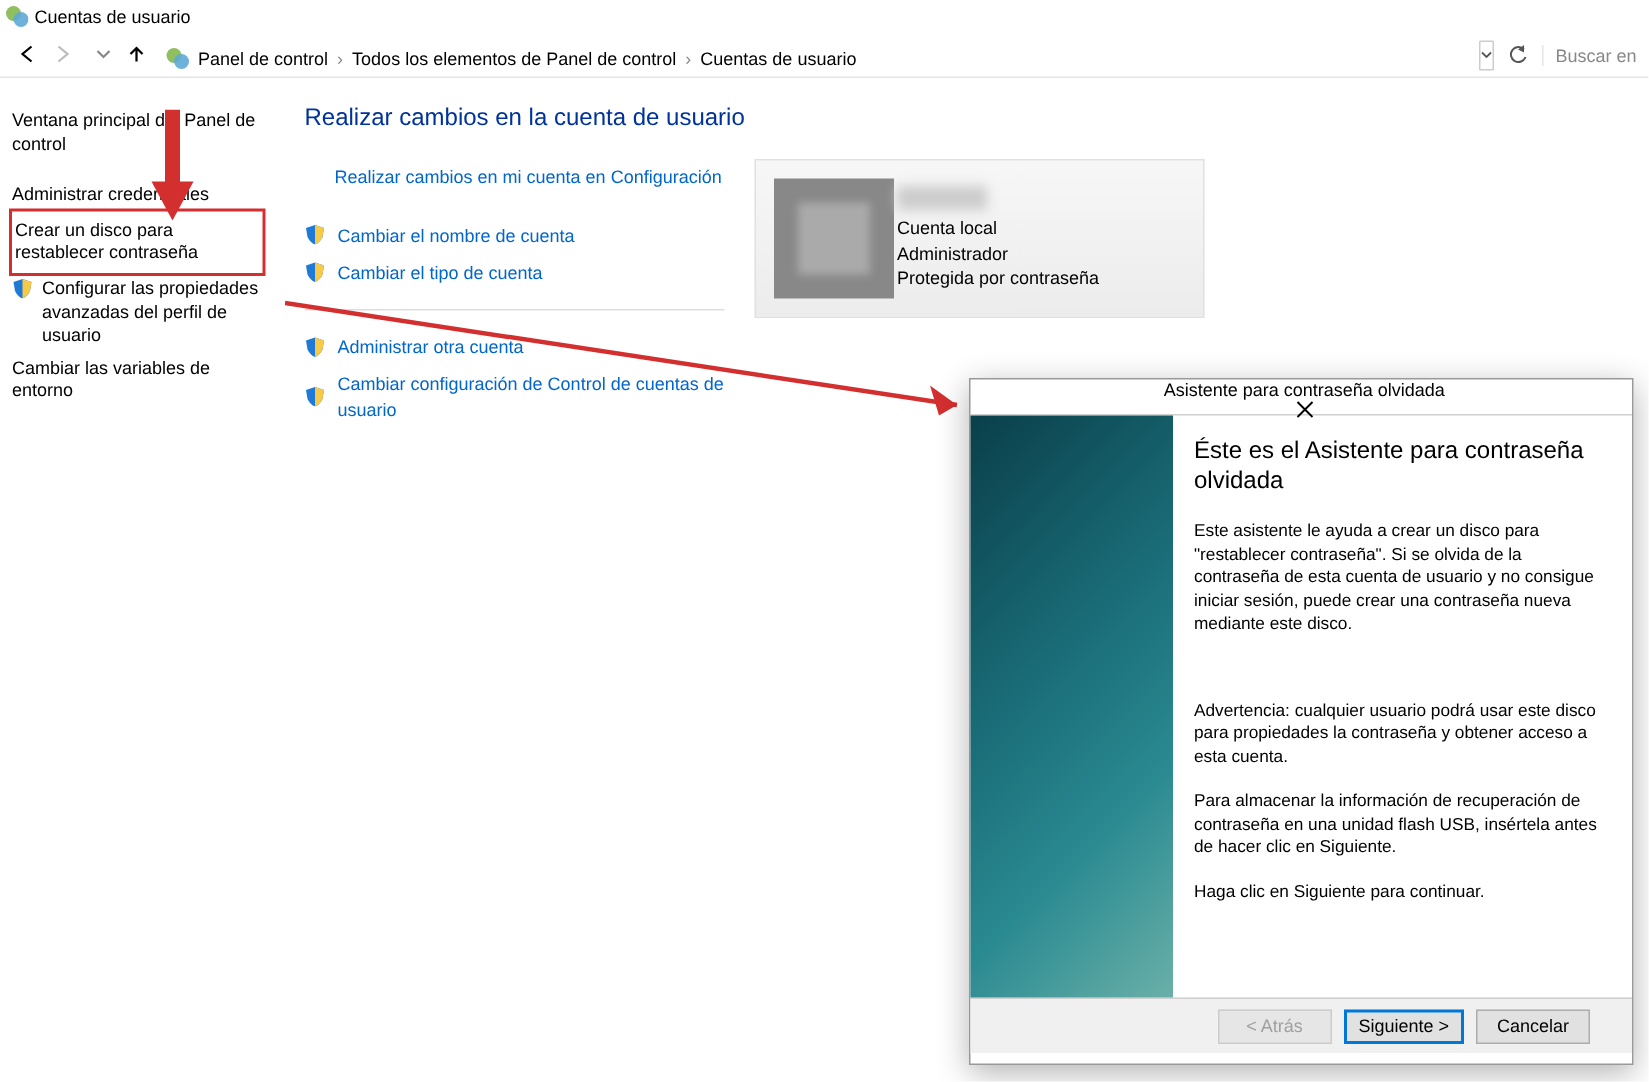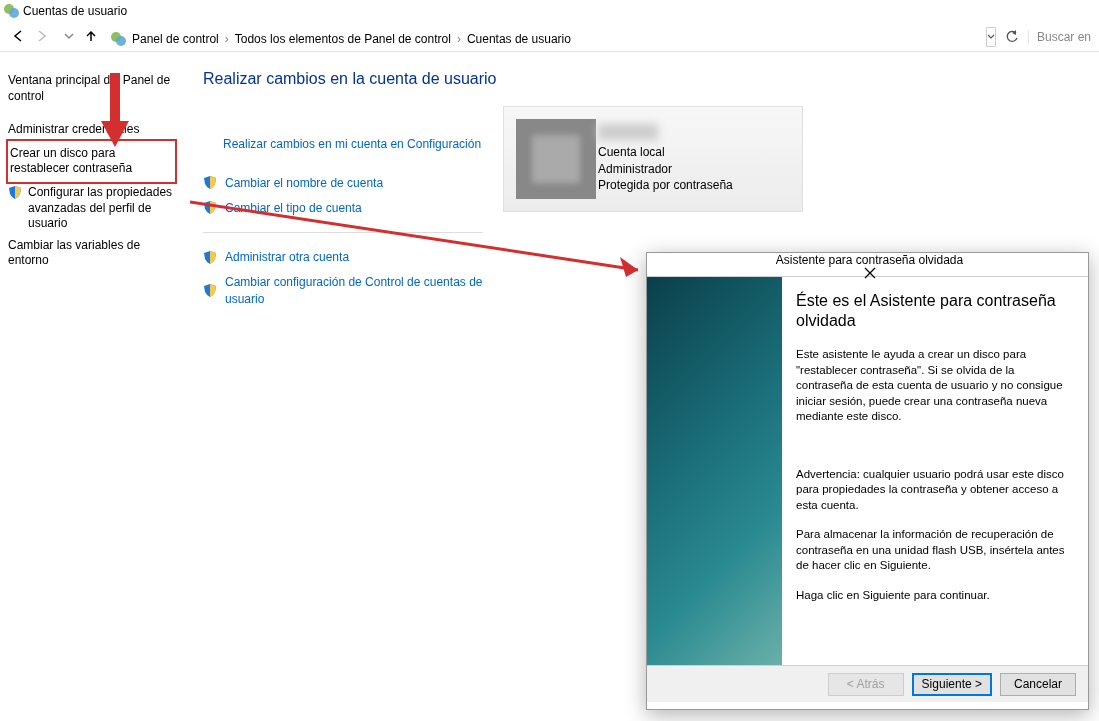--- a/index.html
+++ b/index.html
@@ -28,42 +28,42 @@
     .sidebar .sb-item.plain { color: #000; }
     .sidebar .sb-shield { width: 16px; height: 16px; margin-right: 4px; flex: none; }
     .sidebar .sb-spacer { height: 12px; }
 
     .main { flex: 1; padding-left: 20px; }
     .main h2 { color: #003399; font-size: 16px; font-weight: 400; margin-bottom: 18px; }
     .account-box { display: flex; gap: 20px; }
     .tasks { width: 280px; }
     .task-link { color: #0066cc; padding: 4px 0; cursor: pointer; display: flex; align-items: center; line-height: 1.4; }
     .task-link .shield { width: 16px; height: 16px; margin-right: 6px; flex: none; }
-    .task-link.indent { margin-left: 20px; margin-top: 26px; }
+    .task-link.indent { margin-left: 20px; }
     .task-hr { border-bottom: 1px solid #ddd; margin: 12px 0; }
     .user-card { display: flex; background: linear-gradient(#f7f7f7,#ececec); border: 1px solid #e0e0e0; padding: 12px; gap: 2px; min-width: 300px; align-items: center; height: 106px; }
     .user-avatar { width: 80px; height: 80px; background: #888; display: flex; align-items: center; justify-content: center; }
     .user-avatar-inner { width: 48px; height: 48px; background: #aaa; filter: blur(3px); }
     .user-info div { line-height: 1.4; }
     .user-name { filter: blur(4px); color: #888; font-size: 14px; width: 60px; height: 16px; background: #ccc; margin-bottom: 4px; }
 
     
     .annot-arrow-down { position: absolute; left: 95px; top: 73px; pointer-events: none; }
     .annot-arrow-diag { position: absolute; left: 190px; top: 192px; pointer-events: none; }
 
     
     .wizard { position: absolute; left: 646px; top: 252px; width: 443px; height: 458px; border: 1px solid #999; background: #fff; box-shadow: 0 5px 20px rgba(0,0,0,0.3); }
     .wizard-title { height: 24px; display: flex; align-items: center; justify-content: space-between; padding: 0 4px 0 8px; font-size: 12px; border-bottom: 1px solid #d0d0d0; flex-direction: column; }
     .wizard-close { width: 28px; height: 20px; display: flex; align-items: center; justify-content: center; cursor: pointer; }
     .wizard-body { display: flex; height: 388px; }
     .wizard-side { width: 135px; background: linear-gradient(135deg, #0a3f4a 0%, #196b76 40%, #2a8a91 70%, #6ab0a8 100%); }
     .wizard-main { flex: 1; padding: 14px 14px 8px 14px; font-size: 11.5px; }
     .wizard-main h3 { font-size: 16px; font-weight: 400; margin-bottom: 16px; line-height: 1.25; }
     .wizard-main p { margin-bottom: 14px; line-height: 1.35; }
-    .wizard-footer { height: 37px; border-top: 1px solid #d0d0d0; background: #f0f0f0; display: flex; align-items: center; justify-content: flex-end; padding: 0 12px; gap: 8px; }
+    .wizard-footer { height: 37px; border-top: 1px solid #d0d0d0; background: #f0f0f0; display: flex; align-items: center; justify-content: flex-end; padding: 0 28px; gap: 8px; }
     .wizard-btn { min-width: 76px; height: 23px; border: 1px solid #adadad; background: #e1e1e1; font-size: 12px; cursor: pointer; padding: 0 8px; }
     .wizard-btn:disabled { color: #a0a0a0; background: #e6e6e6; border-color: #ccc; cursor: default; }
     .wizard-btn.primary { border: 2px solid #0078d7; }
 
     .shield-svg { display: block; }
   </style>
 </head>
 <body>
 
 <div class="title-bar">

